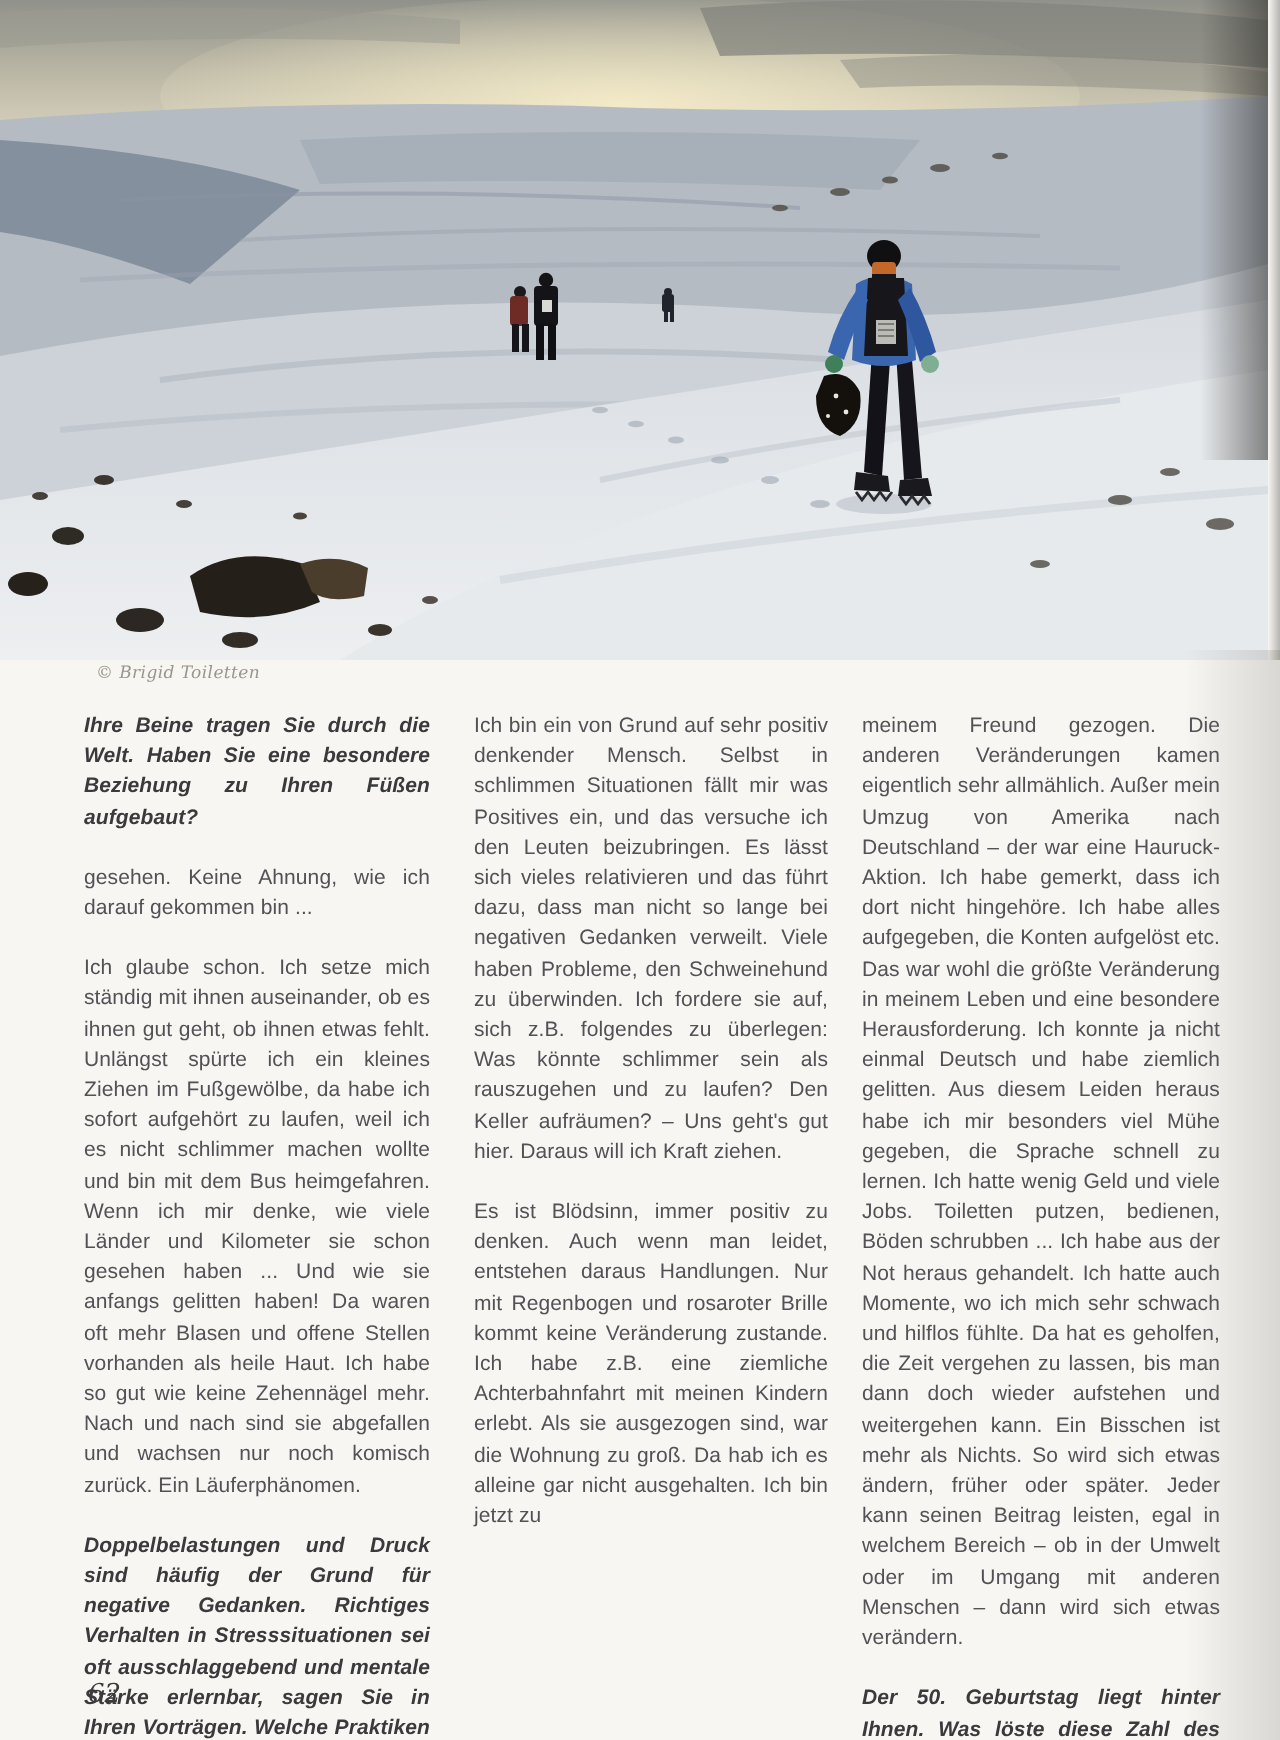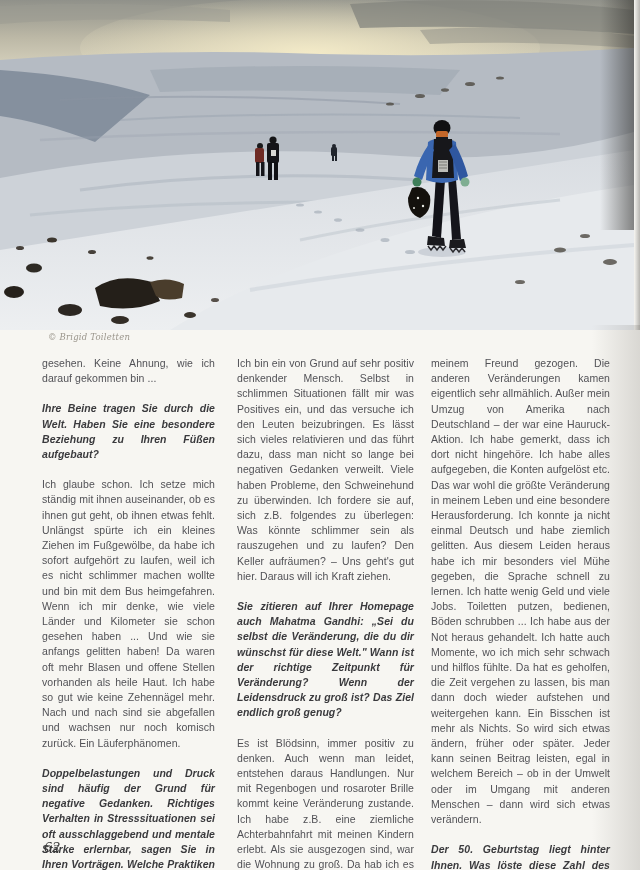--- a/index.html
+++ b/index.html
@@ -216,28 +216,27 @@
       </g>
 
       <rect x="600" y="0" width="34" height="230" fill="url(#shadR)"></rect>
     </svg>
   </div>
 
   <div class="photo-credit">© Brigid Toiletten</div>
 
   <div class="columns">
     <div class="col col-1">
+        <div class="block question">Ihre Beine tragen Sie durch die Welt. Haben Sie eine besondere Beziehung zu Ihren Füßen aufgebaut?</div>
         <div class="block answer">gesehen. Keine Ahnung, wie ich darauf gekommen bin ...</div>
-        <div class="block question">Ihre Beine tragen Sie durch die Welt. Haben Sie eine besondere Beziehung zu Ihren Füßen aufgebaut?</div>
         <div class="block answer">Ich glaube schon. Ich setze mich ständig mit ihnen auseinander, ob es ihnen gut geht, ob ihnen etwas fehlt. Unlängst spürte ich ein kleines Ziehen im Fußgewölbe, da habe ich sofort aufgehört zu laufen, weil ich es nicht schlimmer machen wollte und bin mit dem Bus heimgefahren. Wenn ich mir denke, wie viele Länder und Kilometer sie schon gesehen haben ... Und wie sie anfangs gelitten haben! Da waren oft mehr Blasen und offene Stellen vorhanden als heile Haut. Ich habe so gut wie keine Zehennägel mehr. Nach und nach sind sie abgefallen und wachsen nur noch komisch zurück. Ein Läuferphänomen.</div>
         <div class="block question">Doppelbelastungen und Druck sind häufig der Grund für negative Gedanken. Richtiges Verhalten in Stresssituationen sei oft ausschlaggebend und mentale Stärke erlernbar, sagen Sie in Ihren Vorträgen. Welche Praktiken wenden Sie an, wenn Sie spüren, dass sich Ihre Denkmuster dunkel färben?</div>
       </div>
     <div class="col col-2">
         <div class="block answer">Ich bin ein von Grund auf sehr positiv denkender Mensch. Selbst in schlimmen Situationen fällt mir was Positives ein, und das versuche ich den Leuten beizubringen. Es lässt sich vieles relativieren und das führt dazu, dass man nicht so lange bei negativen Gedanken verweilt. Viele haben Probleme, den Schweinehund zu überwinden. Ich fordere sie auf, sich z.B. folgendes zu überlegen: Was könnte schlimmer sein als rauszugehen und zu laufen? Den Keller aufräumen? – Uns geht's gut hier. Daraus will ich Kraft ziehen.</div>
-        <div class="block question">Sie zitieren auf Ihrer Homepage auch Mahatma Gandhi: „Sei du selbst die Veränderung, die du dir wünschst für diese Welt." Wann ist der richtige Zeitpunkt für Veränderung? Wenn der Leidensdruck zu groß ist? Das Ziel endlich groß genug?</div>
         <div class="block answer">Es ist Blödsinn, immer positiv zu denken. Auch wenn man leidet, entstehen daraus Handlungen. Nur mit Regenbogen und rosaroter Brille kommt keine Veränderung zustande. Ich habe z.B. eine ziemliche Achterbahnfahrt mit meinen Kindern erlebt. Als sie ausgezogen sind, war die Wohnung zu groß. Da hab ich es alleine gar nicht ausgehalten. Ich bin jetzt zu</div>
       </div>
     <div class="col col-3">
         <div class="block answer">meinem Freund gezogen. Die anderen Veränderungen kamen eigentlich sehr allmählich. Außer mein Umzug von Amerika nach Deutschland – der war eine Hauruck-Aktion. Ich habe gemerkt, dass ich dort nicht hingehöre. Ich habe alles aufgegeben, die Konten aufgelöst etc. Das war wohl die größte Veränderung in meinem Leben und eine besondere Herausforderung. Ich konnte ja nicht einmal Deutsch und habe ziemlich gelitten. Aus diesem Leiden heraus habe ich mir besonders viel Mühe gegeben, die Sprache schnell zu lernen. Ich hatte wenig Geld und viele Jobs. Toiletten putzen, bedienen, Böden schrubben ... Ich habe aus der Not heraus gehandelt. Ich hatte auch Momente, wo ich mich sehr schwach und hilflos fühlte. Da hat es geholfen, die Zeit vergehen zu lassen, bis man dann doch wieder aufstehen und weitergehen kann. Ein Bisschen ist mehr als Nichts. So wird sich etwas ändern, früher oder später. Jeder kann seinen Beitrag leisten, egal in welchem Bereich – ob in der Umwelt oder im Umgang mit anderen Menschen – dann wird sich etwas verändern.</div>
         <div class="block question">Der 50. Geburtstag liegt hinter Ihnen. Was löste diese Zahl des halben Jahrhunderts aus? Haben Sie je eine Erfahrung mit der „Midlife-Crisis" gemacht?</div>
       </div>
   </div>
 
   <div class="page-number">62</div>
 

